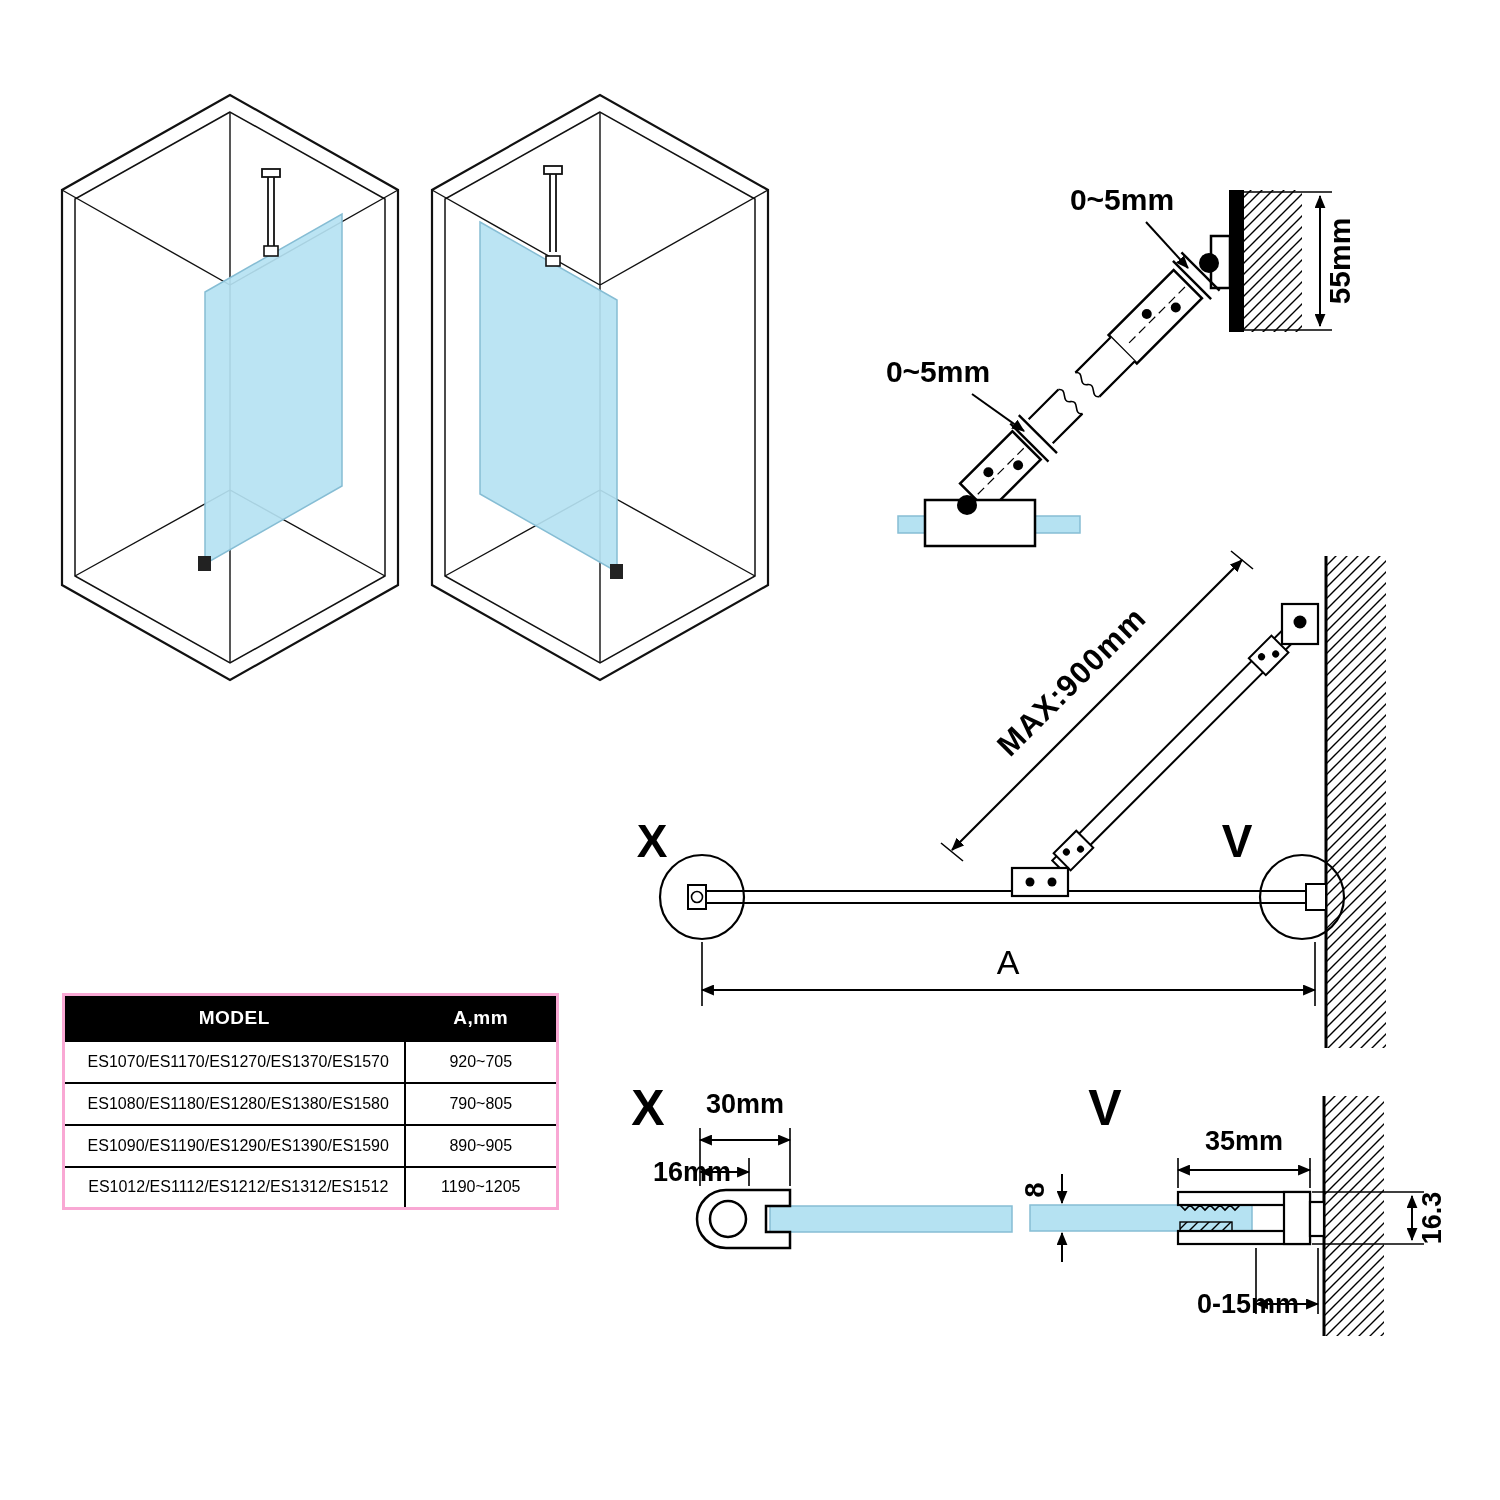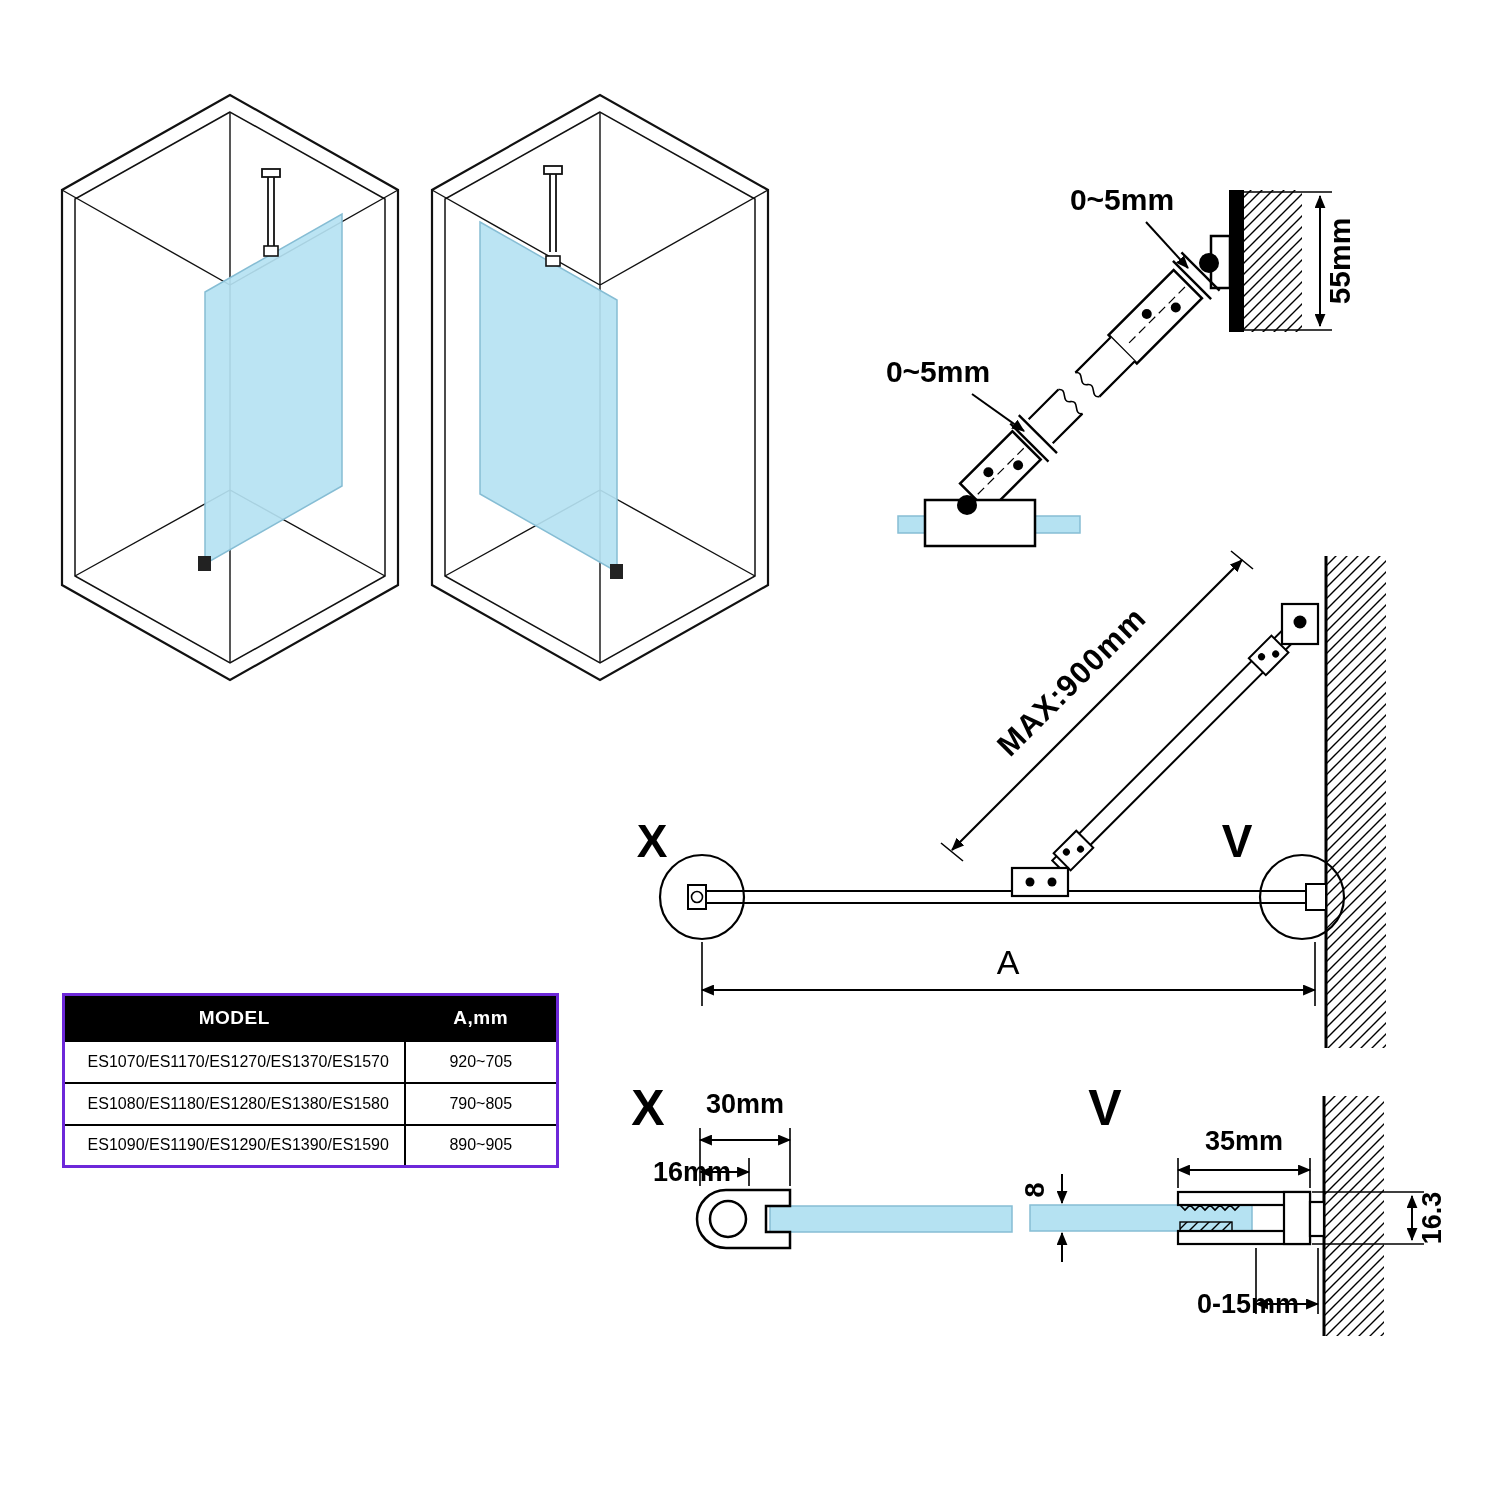--- a/index.html
+++ b/index.html
@@ -15,21 +15,21 @@
   .dim    { font-size:30px; font-weight:bold; text-anchor:middle; }
   .dim-sm { font-size:27px; font-weight:bold; text-anchor:middle; }
   .dim-lg { font-size:31px; font-weight:bold; text-anchor:middle; letter-spacing:1px; }
   .marker { font-size:46px; font-weight:bold; text-anchor:middle; }
   .title  { font-size:50px; font-weight:bold; text-anchor:middle; }
   .dimA   { font-size:34px; font-weight:normal; text-anchor:middle; }
 
   
   .spec-table {
     position:absolute; left:62px; top:993px; width:497px;
-    border-collapse:collapse; table-layout:fixed; border:3px solid #6d28d9;
+    border-collapse:collapse; table-layout:fixed; border:3px solid #f9a8d4;
   }
   .spec-table th, .spec-table td { border:2px solid #000; }
   .spec-table th {
     background:#000; color:#fff; font-size:19px; font-weight:bold;
     height:46px; letter-spacing:0.5px; text-align:center;
   }
   .spec-table th.model-col { width:341px; }
   .spec-table td { height:42px; font-size:16px; color:#000; background:#fff; }
   td.model { padding-left:9px; text-align:center; }
   td.aval  { text-align:center; }
@@ -207,14 +207,18 @@
       <td class="aval">920~705</td>
     </tr>
     <tr>
       <td class="model">ES1080/ES1180/ES1280/ES1380/ES1580</td>
       <td class="aval">790~805</td>
     </tr>
     <tr>
       <td class="model">ES1090/ES1190/ES1290/ES1390/ES1590</td>
       <td class="aval">890~905</td>
     </tr>
+    <tr>
+      <td class="model">ES1012/ES1112/ES1212/ES1312/ES1512</td>
+      <td class="aval">1190~1205</td>
+    </tr>
   </tbody>
 </table>
 
 </body></html>

